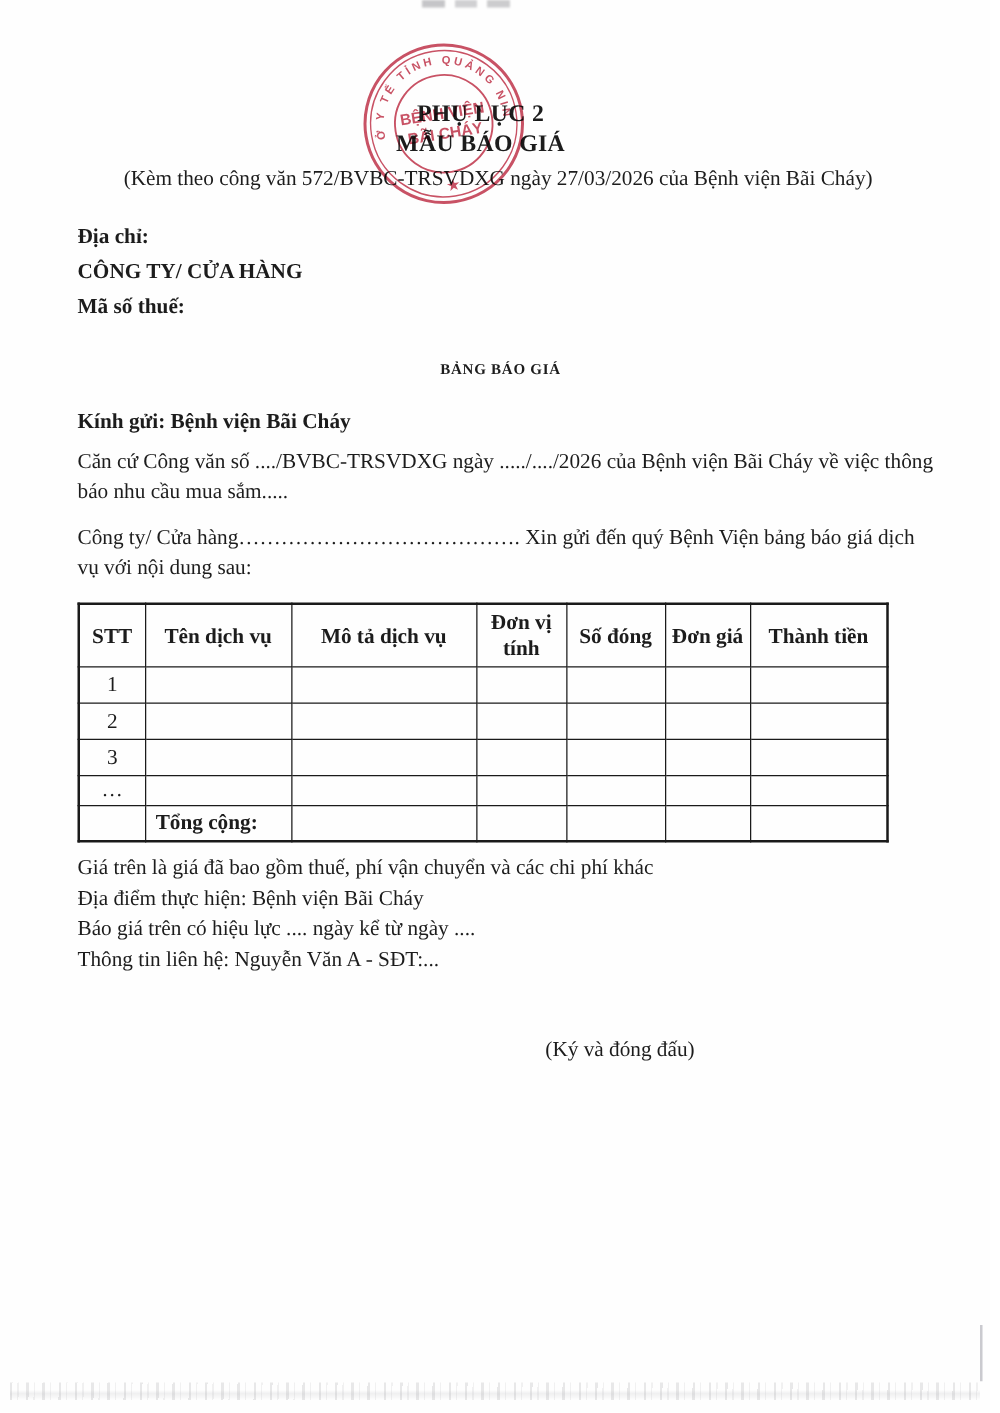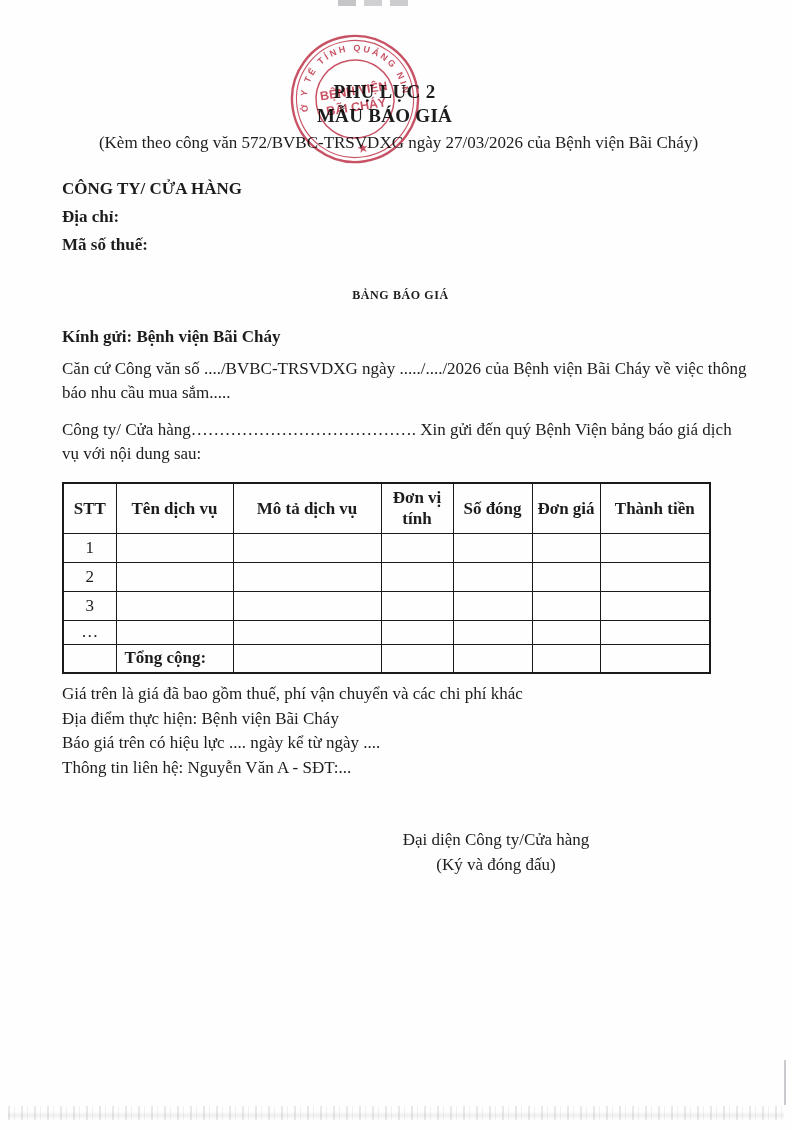--- a/index.html
+++ b/index.html
@@ -86,22 +86,22 @@
 
   <div class="content">
 
     <div class="titles">
       <div class="title-line">PHỤ LỤC 2</div>
       <div class="title-line">MẪU BÁO GIÁ</div>
     </div>
     <div class="subtitle">(Kèm theo công văn 572/BVBC-TRSVDXG ngày 27/03/2026 của Bệnh viện Bãi Cháy)</div>
 
     <div class="company">
+      <div>Địa chỉ:</div>
       <div>CÔNG TY/ CỬA HÀNG</div>
-      <div>Địa chỉ:</div>
       <div>Mã số thuế:</div>
     </div>
 
     <div class="quote-heading">BẢNG BÁO GIÁ</div>
 
     <div class="recipient">Kính gửi: Bệnh viện Bãi Cháy</div>
 
     <div class="para">Căn cứ Công văn số  ..../BVBC-TRSVDXG ngày ...../..../2026 của Bệnh viện Bãi Cháy về việc thông báo nhu cầu mua sắm.....</div>
     <div class="para">Công ty/ Cửa hàng…………………………………. Xin gửi đến quý Bệnh Viện bảng báo giá dịch vụ với nội dung sau:</div>
 
@@ -176,21 +176,20 @@
     </table>
 
     <div class="notes">
       <div>Giá trên là giá đã bao gồm thuế, phí vận chuyển và các chi phí khác</div>
       <div>Địa điểm thực hiện: Bệnh viện Bãi Cháy</div>
       <div>Báo giá trên có hiệu lực .... ngày kể từ ngày ....</div>
       <div>Thông tin liên hệ: Nguyễn Văn A - SĐT:...</div>
     </div>
 
     <div class="signature">
-      <div>Đại diện Công ty/Cửa hàng</div>
       <div>(Ký và đóng đấu)</div>
     </div>
 
   </div>
 
   <svg class="stamp" viewBox="0 0 132 132">
     <g transform="rotate(-9 66 66)" fill="none" stroke="#c23a4f">
       <circle cx="66" cy="66" r="63" stroke-width="2.4"></circle>
       <circle cx="66" cy="66" r="58.5" stroke-width="1.1"></circle>
       <circle cx="66" cy="66" r="39" stroke-width="1.5"></circle>

